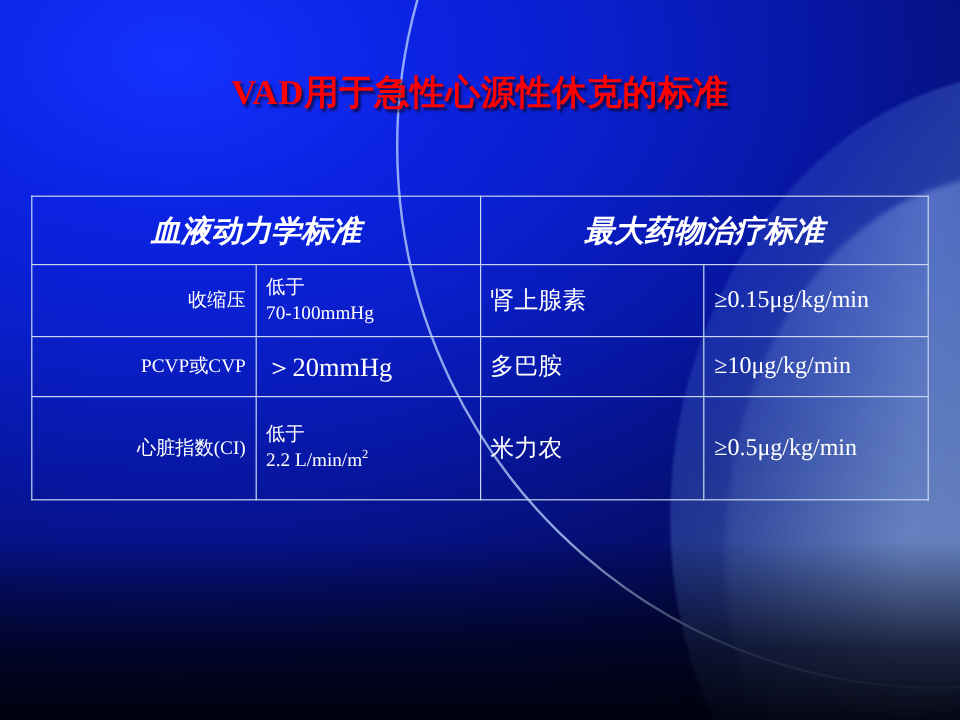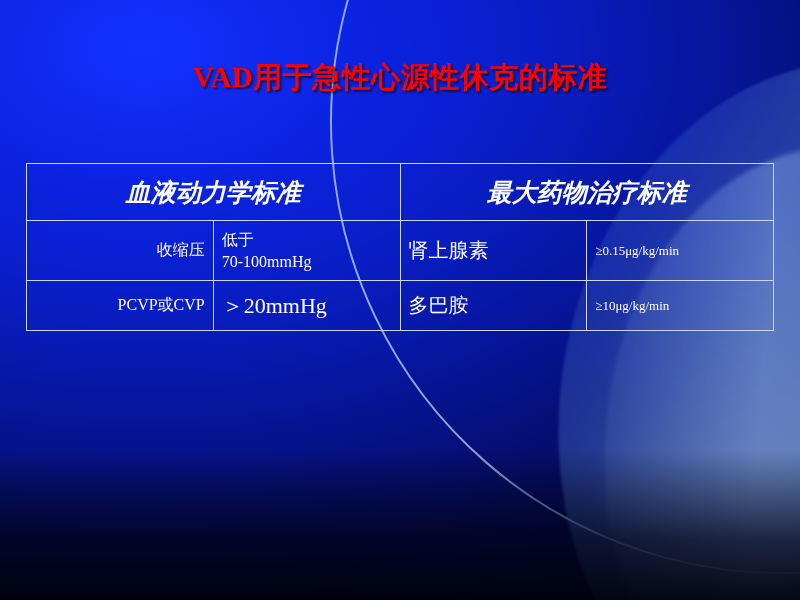--- a/index.html
+++ b/index.html
@@ -104,21 +104,21 @@
     font-size: 25px;
     font-weight: bold;
     font-style: italic;
     height: 48px;
     padding: 4px 6px !important;
     margin-left: 36px;
   }
   .c1 { width: 186px; text-align: right; font-size: 16px; }
   .c2 { width: 187px; font-size: 20px; margin-left: 16px; }
   .c3 { width: 140px; text-align: left; font-size: 20px; }
-  .c4 { width: 235px; font-size: 13px; }
+  .c4 { width: 235px; font-size: 20px; }
 
   .small-2l {
     font-size: 16px;
     line-height: 1.35;
     text-align: left;
   }
   .big-val {
     font-size: 22px;
     text-align: left;
     padding-left: 6px;
@@ -164,16 +164,27 @@
         </tr>
 
 
         <tr class="row-h3">
           <td class="c1">PCVP或CVP</td>
           <td class="c2 big-val">＞20mmHg</td>
           <td class="c3">多巴胺</td>
           <td class="c4">≥10μg/kg/min</td>
         </tr>
 
+        <tr class="row-h4">
+          <td class="c1">心脏指数(CI)</td>
+          <td class="c2">
+            <div class="small-2l">
+              <div>低于</div>
+              <div><span>2.2 L/min/m</span><sup>2</sup></div>
+            </div>
+          </td>
+          <td class="c3">米力农</td>
+          <td class="c4">≥0.5μg/kg/min</td>
+        </tr>
       </tbody>
     </table>
   </div>
 </div>
 
 </body></html>

